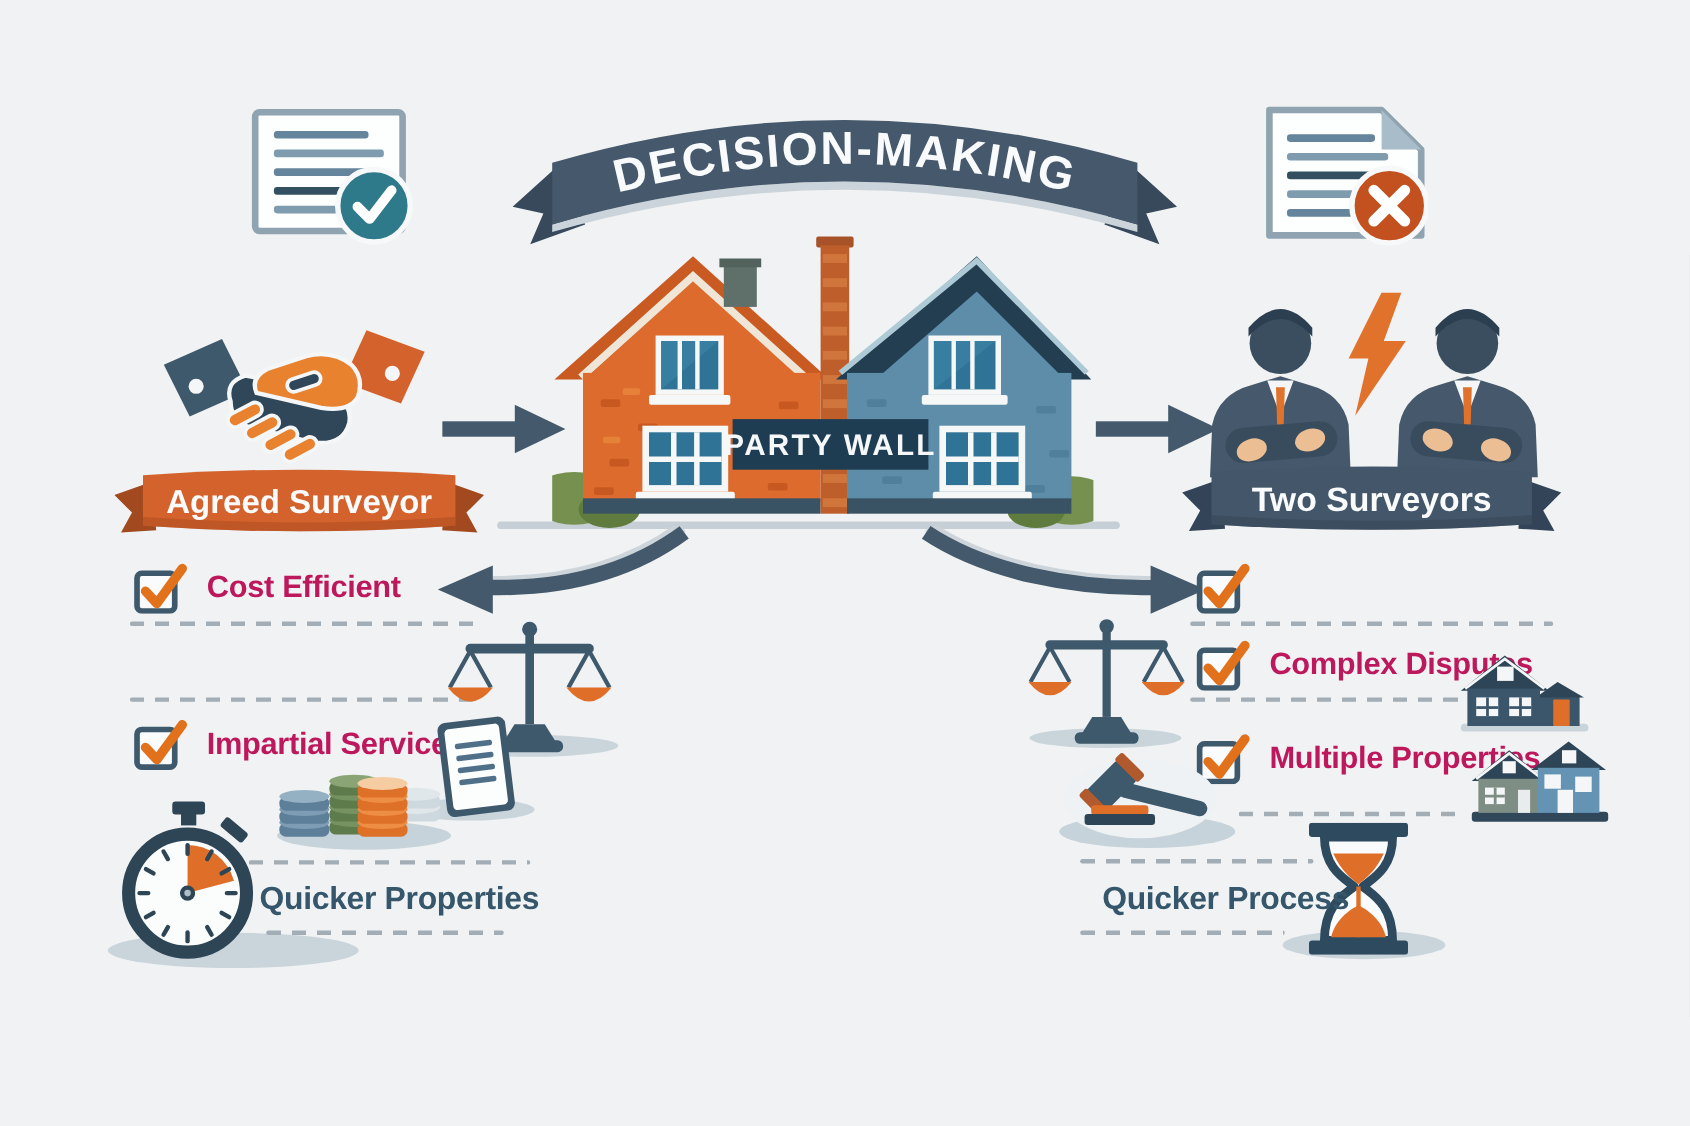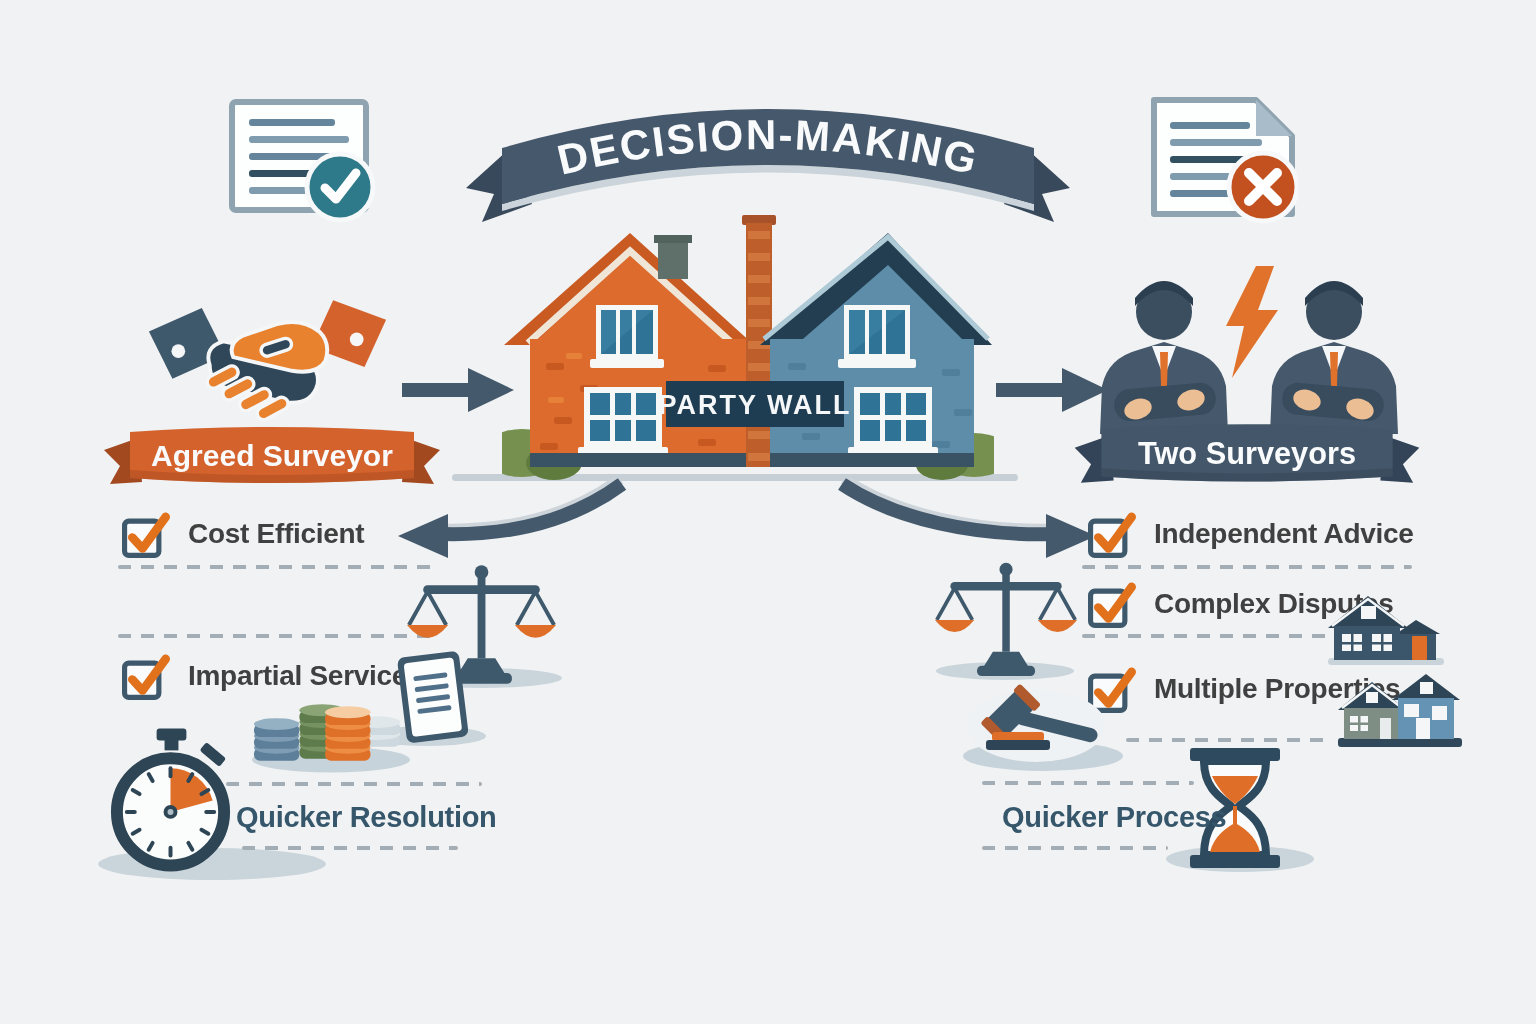--- a/index.html
+++ b/index.html
@@ -1,21 +1,21 @@
 <!DOCTYPE html>
 <html><head>
 <meta charset="utf-8">
 <style>
   html,body{margin:0;padding:0;background:#e7e9ec;}
   .stage{position:relative;width:1536px;height:1024px;background:#F0F2F3;overflow:hidden;
          font-family:"Liberation Sans", sans-serif;margin:0 auto;}
   .abs{position:absolute;}
   .check-row{position:absolute;display:flex;align-items:center;gap:16px;height:50px;}
   .cb{width:52px;height:48px;flex:0 0 auto;}
-  .row-label{font-weight:bold;font-size:28px;color:#404040;letter-spacing:-0.3px;white-space:nowrap;}
+  .row-label{font-weight:bold;font-size:28px;color:#be185d;letter-spacing:-0.3px;white-space:nowrap;}
   .footer-label{position:absolute;font-weight:bold;font-size:29px;color:#35566B;letter-spacing:-0.3px;white-space:nowrap;}
   .dash{position:absolute;height:4px;border-radius:2px;
         background:repeating-linear-gradient(90deg,#A3ADB5 0 13px,transparent 13px 23px);}
   .shadow{position:absolute;background:#C9D4DB;border-radius:50%;}
   .ground{position:absolute;background:#C6CFD5;border-radius:4px;}
   svg{display:block;}
 </style>
 </head>
 <body>
 
@@ -329,29 +329,28 @@
       <line x1="67" y1="40" x2="67" y2="48" transform="rotate(240 67 84)"></line>
       <line x1="67" y1="40" x2="67" y2="48" transform="rotate(270 67 84)"></line>
       <line x1="67" y1="40" x2="67" y2="48" transform="rotate(300 67 84)"></line>
       <line x1="67" y1="40" x2="67" y2="48" transform="rotate(330 67 84)"></line>
     </g>
     <circle cx="67" cy="84" r="7" fill="#2E4555"></circle>
     <circle cx="67" cy="84" r="3" fill="#AEBDC7"></circle>
   </svg>
 
   <div class="dash" style="left:226px;top:782px;width:256px"></div>
-  <div class="footer-label" style="left:236px;top:801px">Quicker Resolution</div>
+  <div class="footer-label" style="left:236px;top:801px">Quicker Properties</div>
   <div class="dash" style="left:242px;top:846px;width:216px"></div>
 
   <div class="check-row" style="left:1086px;top:509px">
     <svg class="cb" viewBox="0 0 58 56">
       <rect x="4" y="13" width="40" height="40" rx="5" fill="#FAFBFC" stroke="#3E586C" stroke-width="6"></rect>
       <path d="M13,32 L25,45 L52,8" fill="none" stroke="#E2711C" stroke-width="10" stroke-linecap="round" stroke-linejoin="round"></path>
     </svg>
-    <span class="row-label">Independent Advice</span>
   </div>
   <div class="dash" style="left:1082px;top:565px;width:330px"></div>
   <div class="check-row" style="left:1086px;top:579px">
     <svg class="cb" viewBox="0 0 58 56">
       <rect x="4" y="13" width="40" height="40" rx="5" fill="#FAFBFC" stroke="#3E586C" stroke-width="6"></rect>
       <path d="M13,32 L25,45 L52,8" fill="none" stroke="#E2711C" stroke-width="10" stroke-linecap="round" stroke-linejoin="round"></path>
     </svg>
     <span class="row-label">Complex Disputes</span>
   </div>
   <div class="dash" style="left:1082px;top:634px;width:252px"></div>

